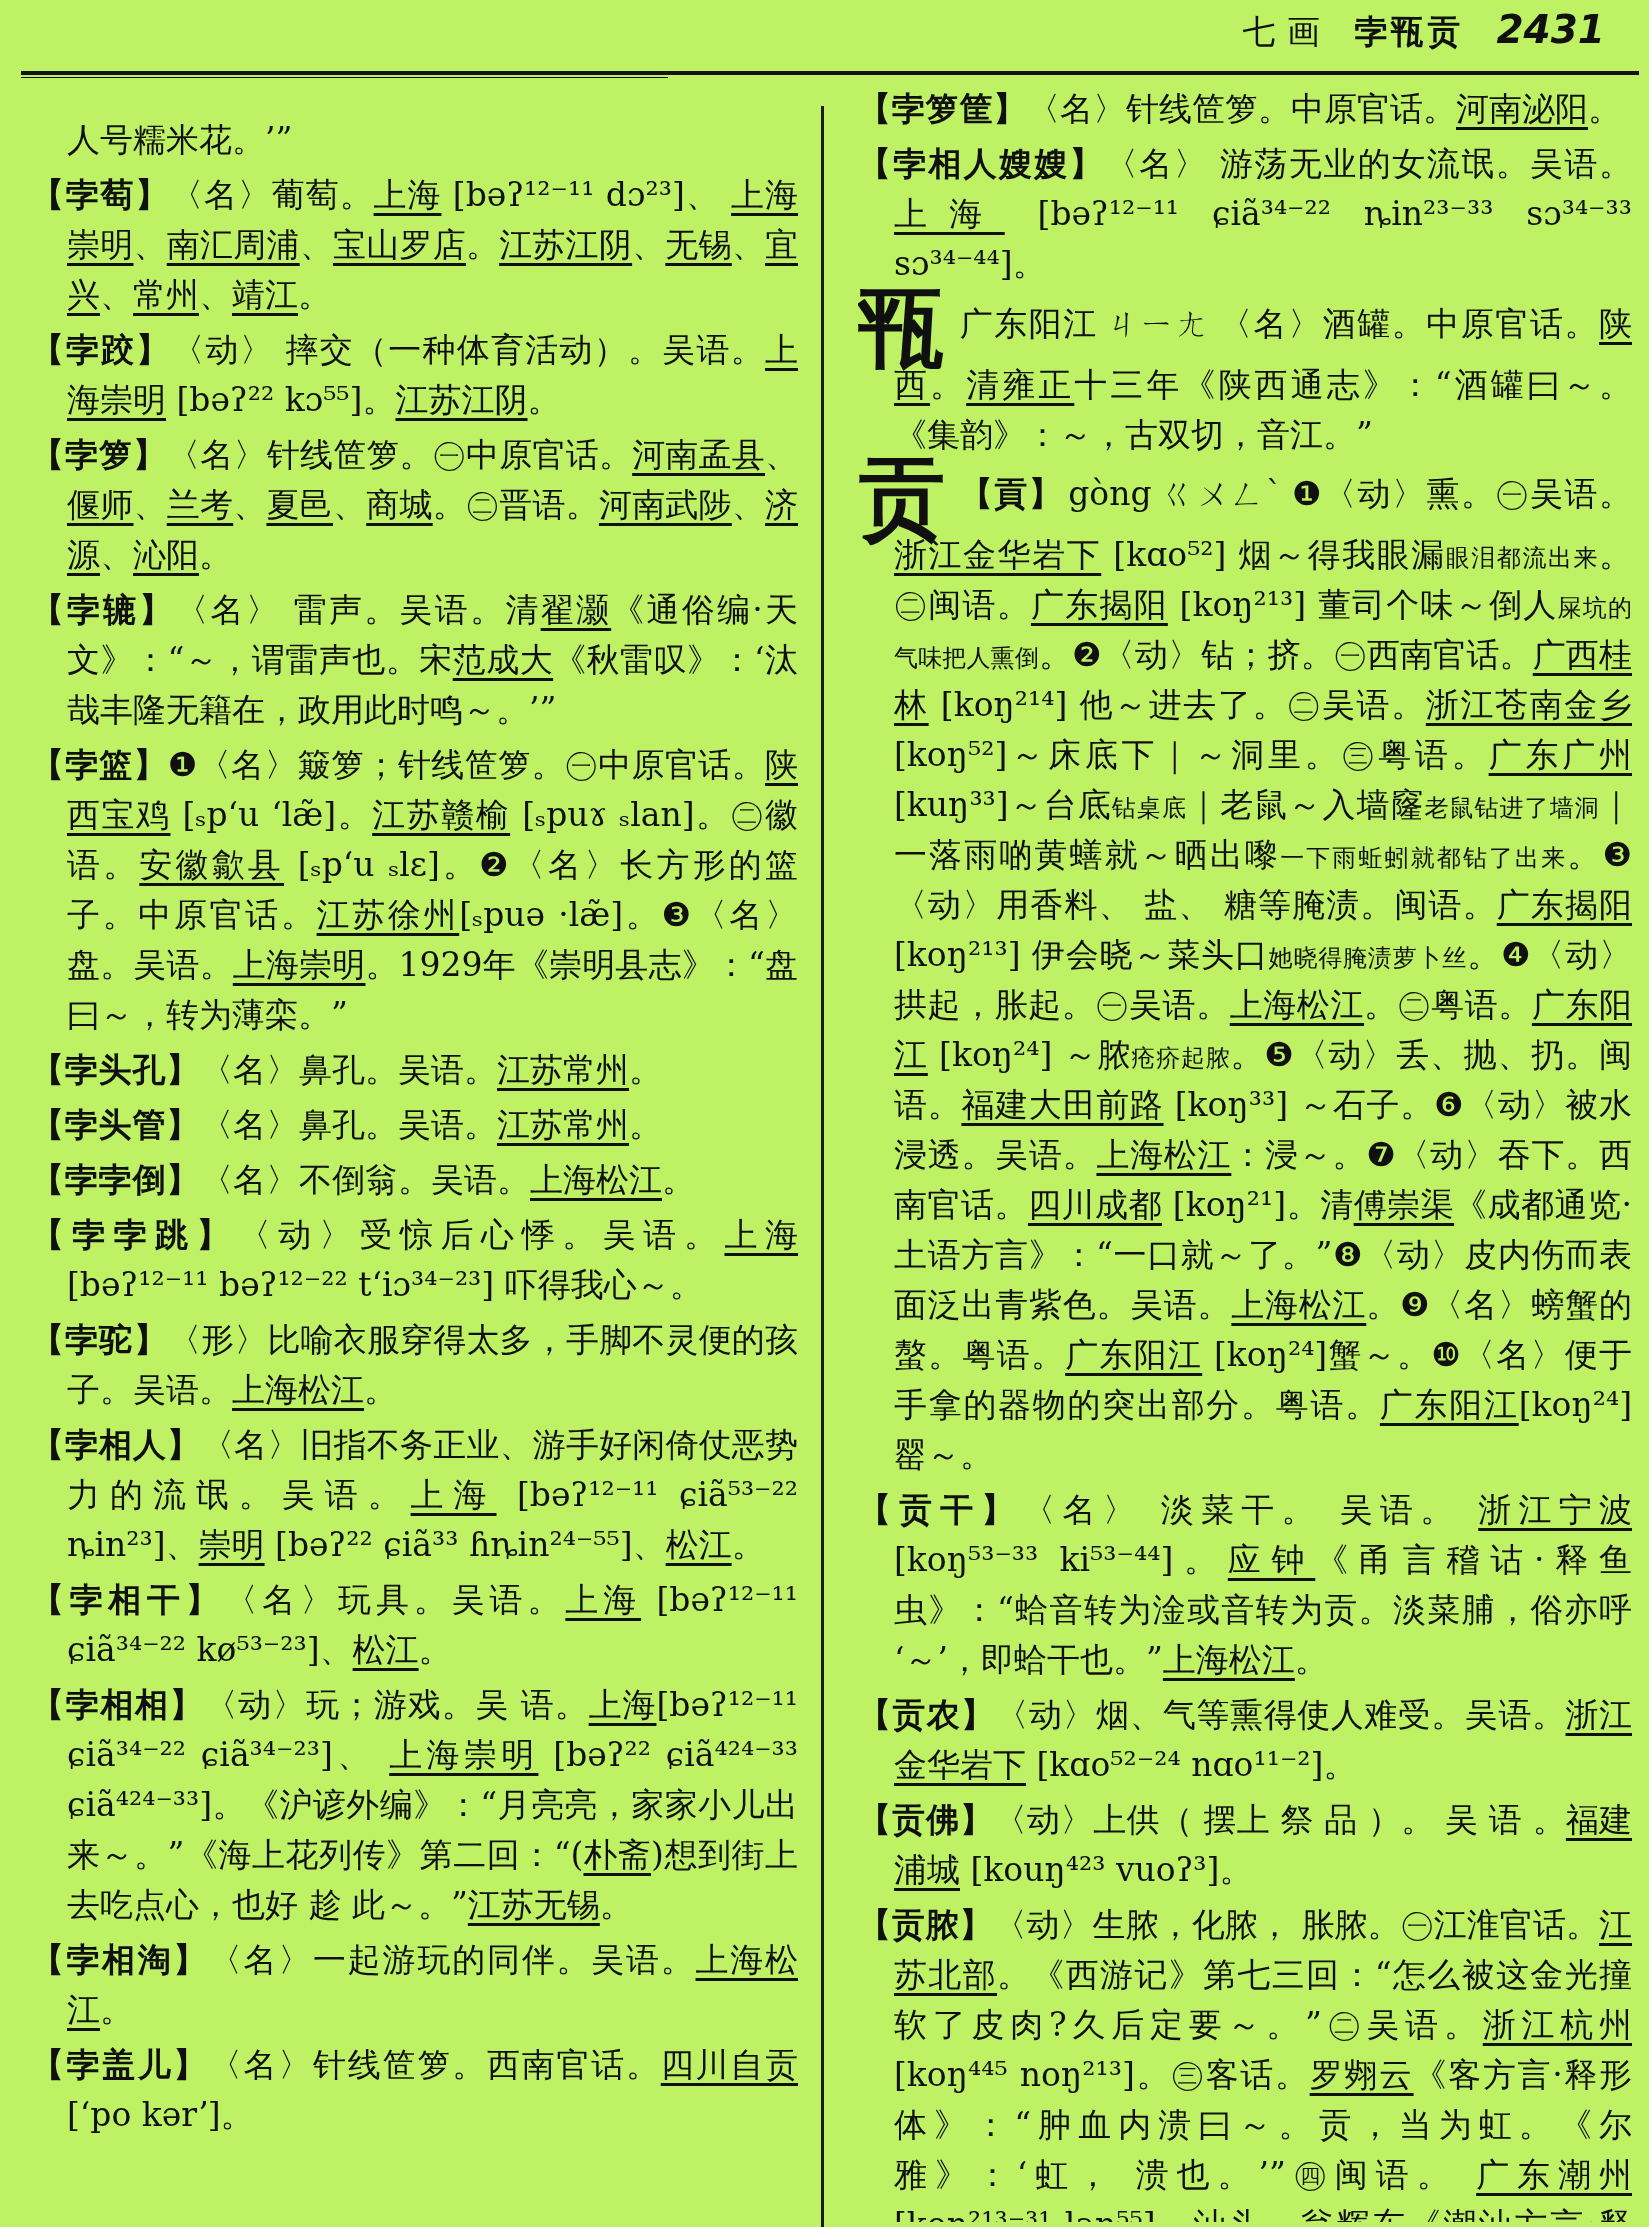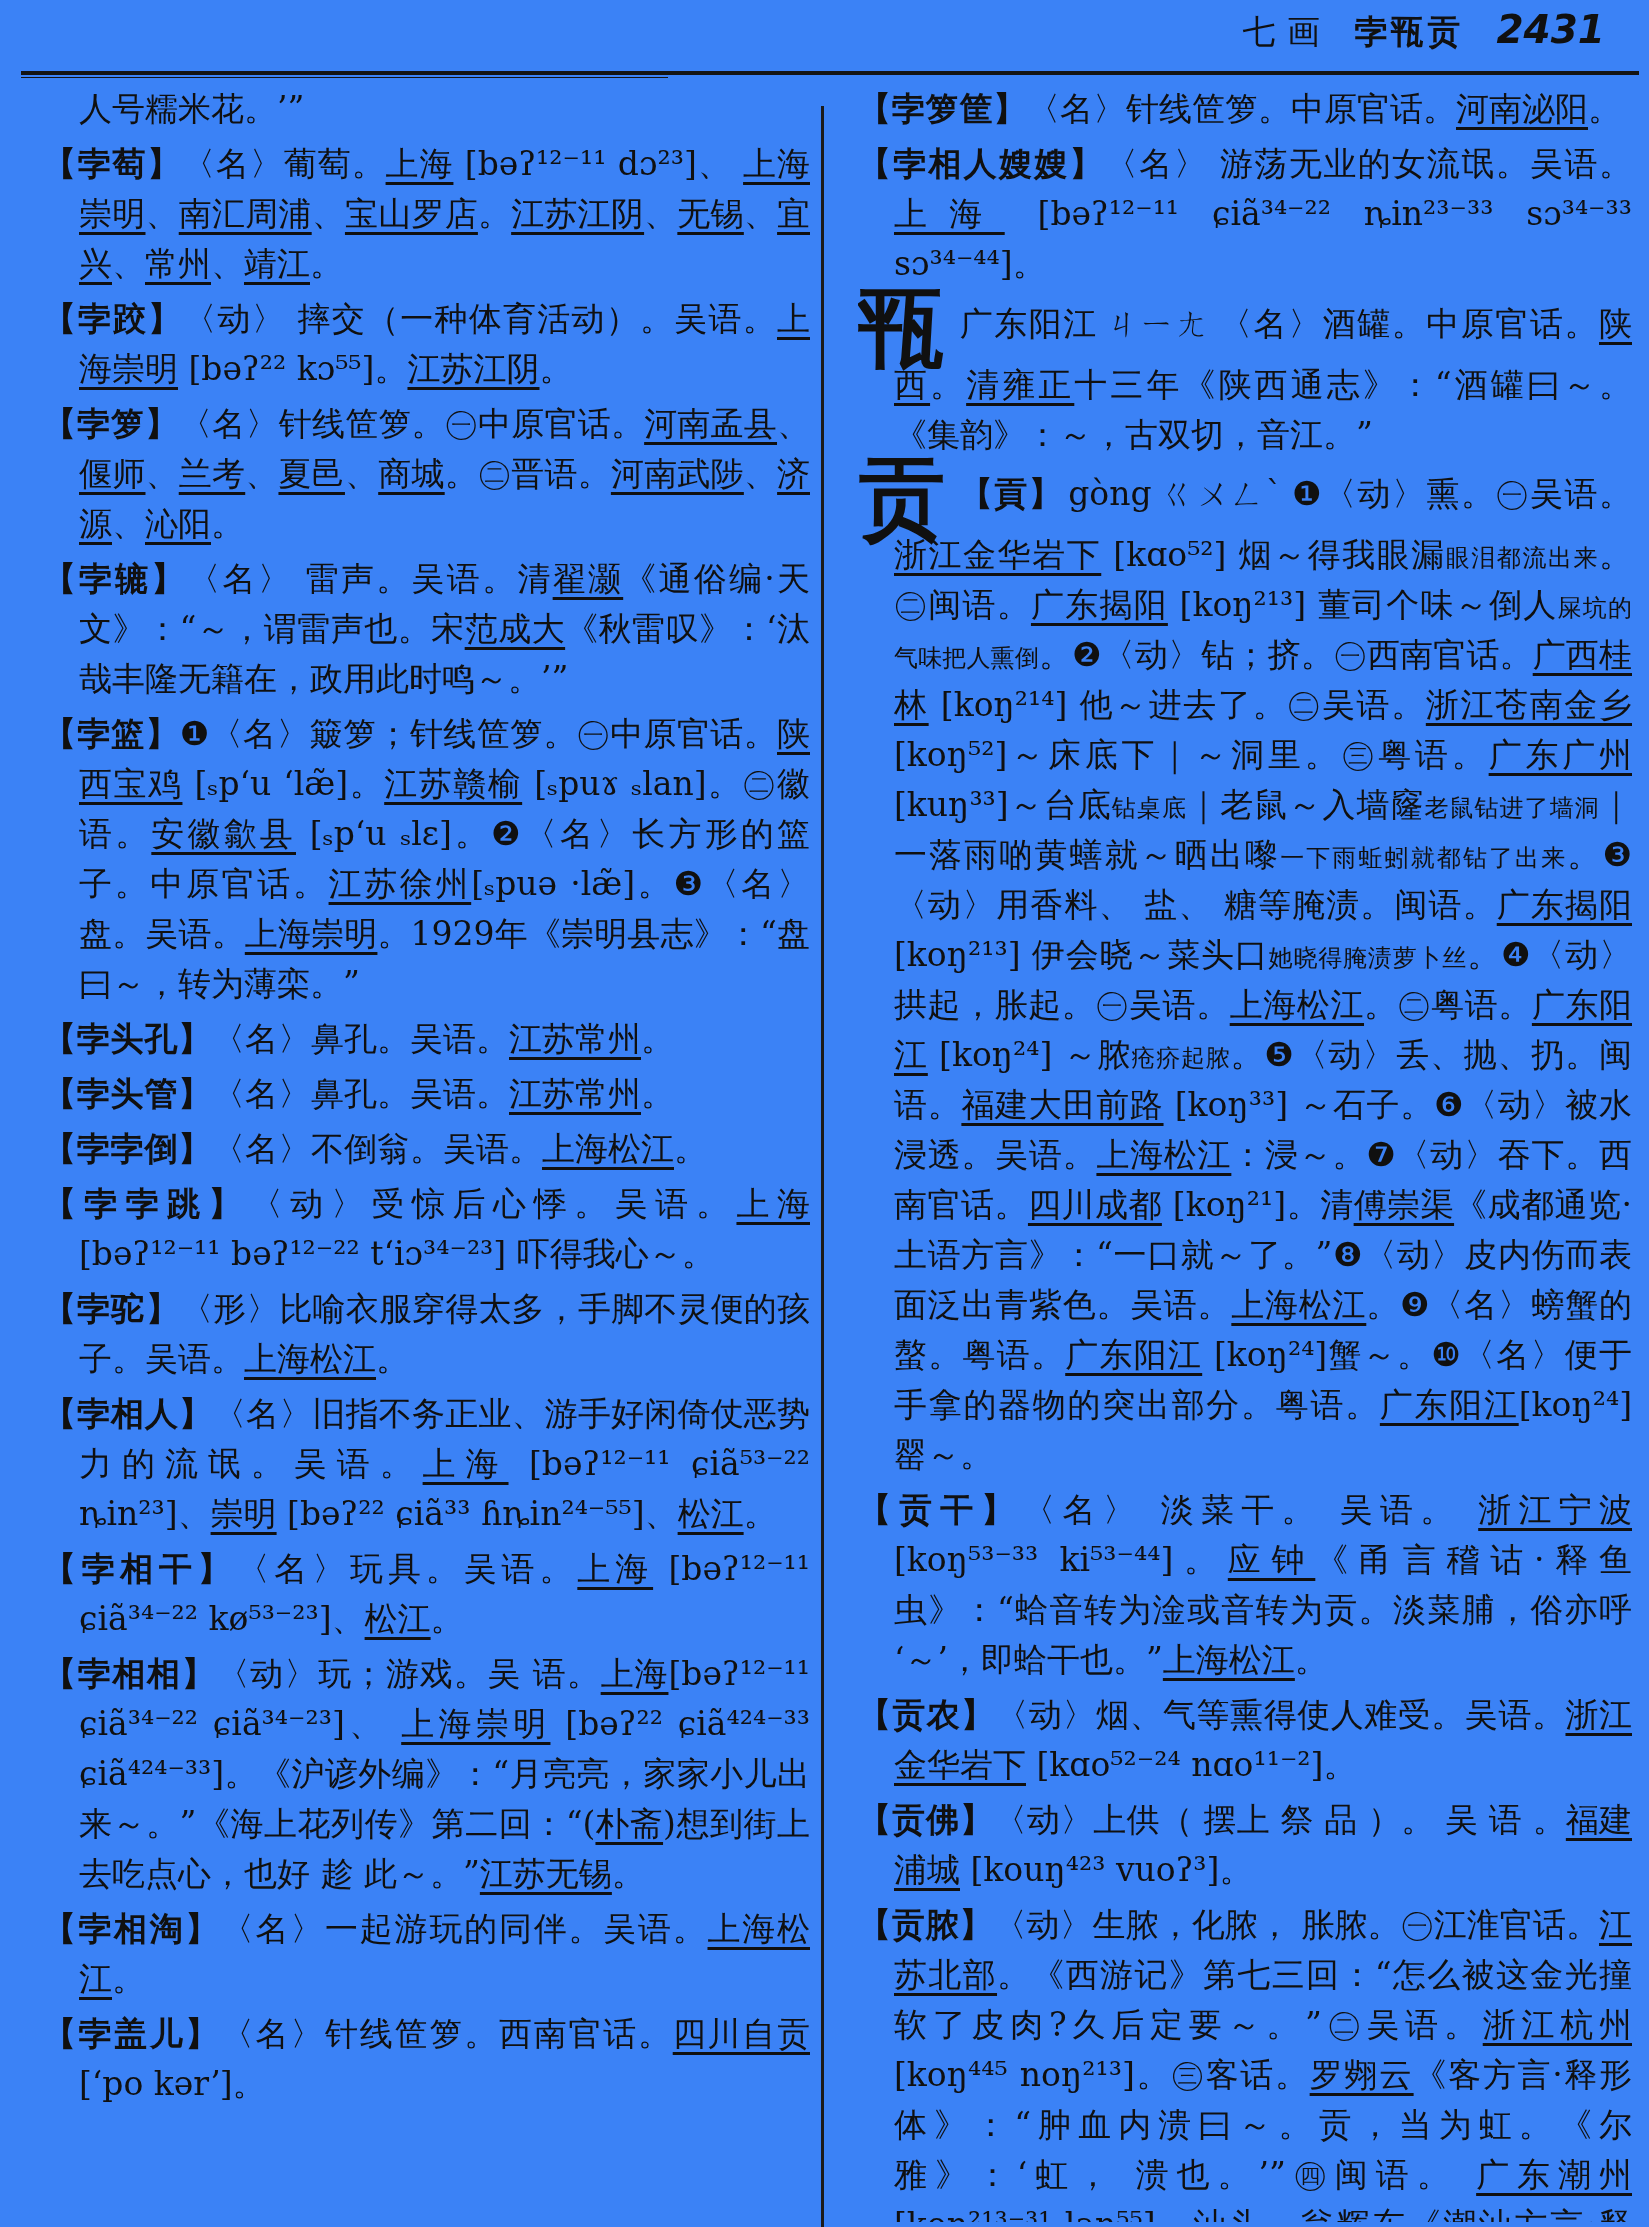--- a/index.html
+++ b/index.html
@@ -2,35 +2,35 @@
 <html style="font-size:13.2px"><head>
 <meta charset="utf-8">
 <style>
   html,body{margin:0;padding:0;}
   body{
     width:1650px;height:2227px;position:relative;
     background:#f3f1ea;
     font-family:"DejaVu Serif", serif;
     color:#101010;
   }
-  .page{position:absolute;inset:0;background:#3b82f6;overflow:hidden;}
+  .page{position:absolute;inset:0;background:#bef264;overflow:hidden;}
   .running-head{
     position:absolute;top:10px;right:45px;
     font-size:33px;line-height:40px;white-space:nowrap;
   }
   .running-head .sec{letter-spacing:11.5px;}
   .running-head .rng{font-weight:bold;margin-left:23px;letter-spacing:3.3px;}
   .running-head .pg{font-weight:bold;font-style:italic;font-size:39px;margin-left:33px;font-family:"DejaVu Sans",sans-serif;}
   .head-rule{position:absolute;top:71px;left:21.4px;right:11.5px;border-top:4.1px solid #141414;}
   .head-rule:after{content:"";display:block;border-top:1.6px solid #141414;margin-top:1.6px;width:40%;}
   .col{
     position:absolute;top:84px;bottom:5px;overflow:hidden;
     font-size:33px;line-height:50px;text-align:justify;
   }
-  .col-left{left:43px;width:767px;}
+  .col-left{left:31px;width:767px;margin-top:31px;}
   .col-right{left:826px;width:774px;margin-left:32px;}
   .col-divider{position:absolute;top:106px;bottom:0;left:821px;width:2.5px;background:#1b1b1b;}
   .entry{margin:0 0 5px 0;padding-left:36px;text-indent:-36px;}
   .entry.cont{text-indent:0;}
   .entry .hw{font-weight:bold;font-family:"DejaVu Sans",sans-serif;letter-spacing:0.8px;}
   .charentry{padding-left:36px;text-indent:0;margin-top:6.6px;}
   .bigchar{
     display:inline-block;font-weight:bold;
     font-size:87px;line-height:64px;vertical-align:-23px;
     margin-left:-36px;margin-right:13.2px;

